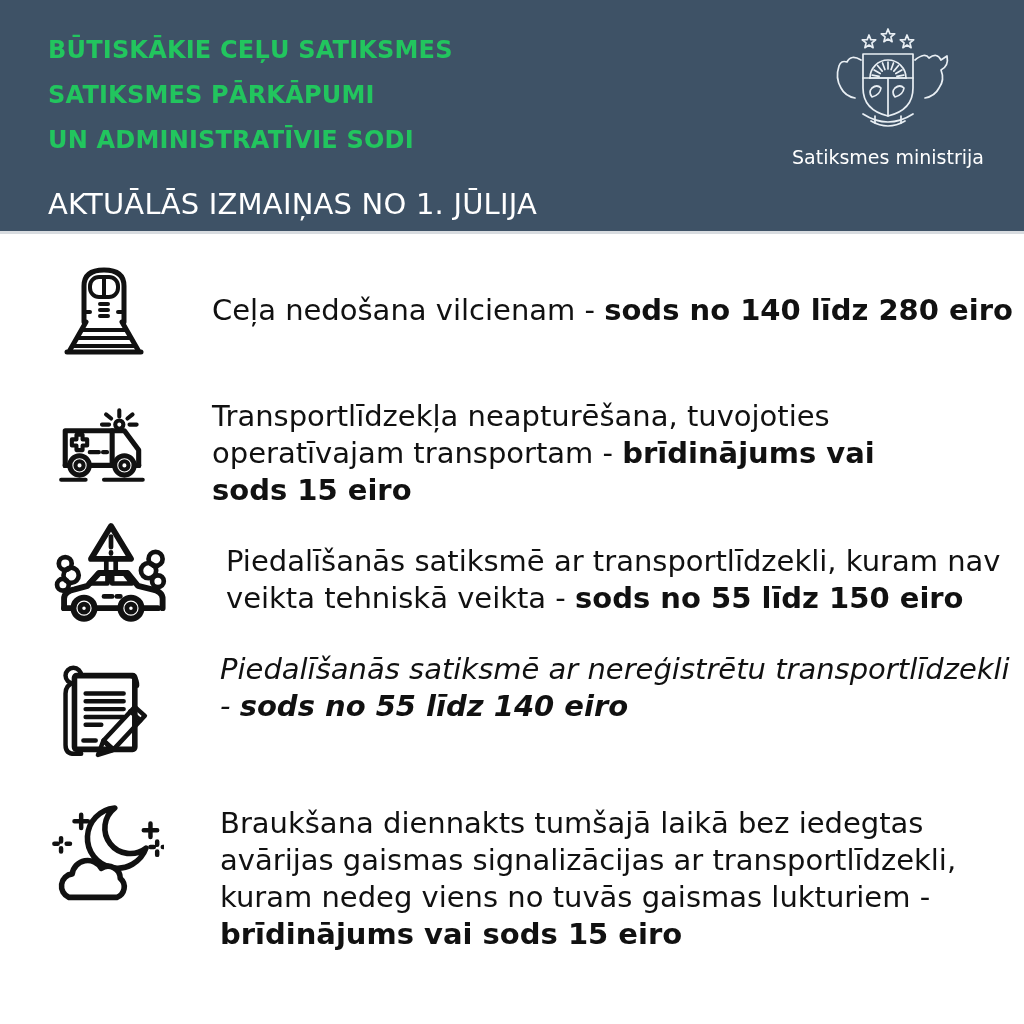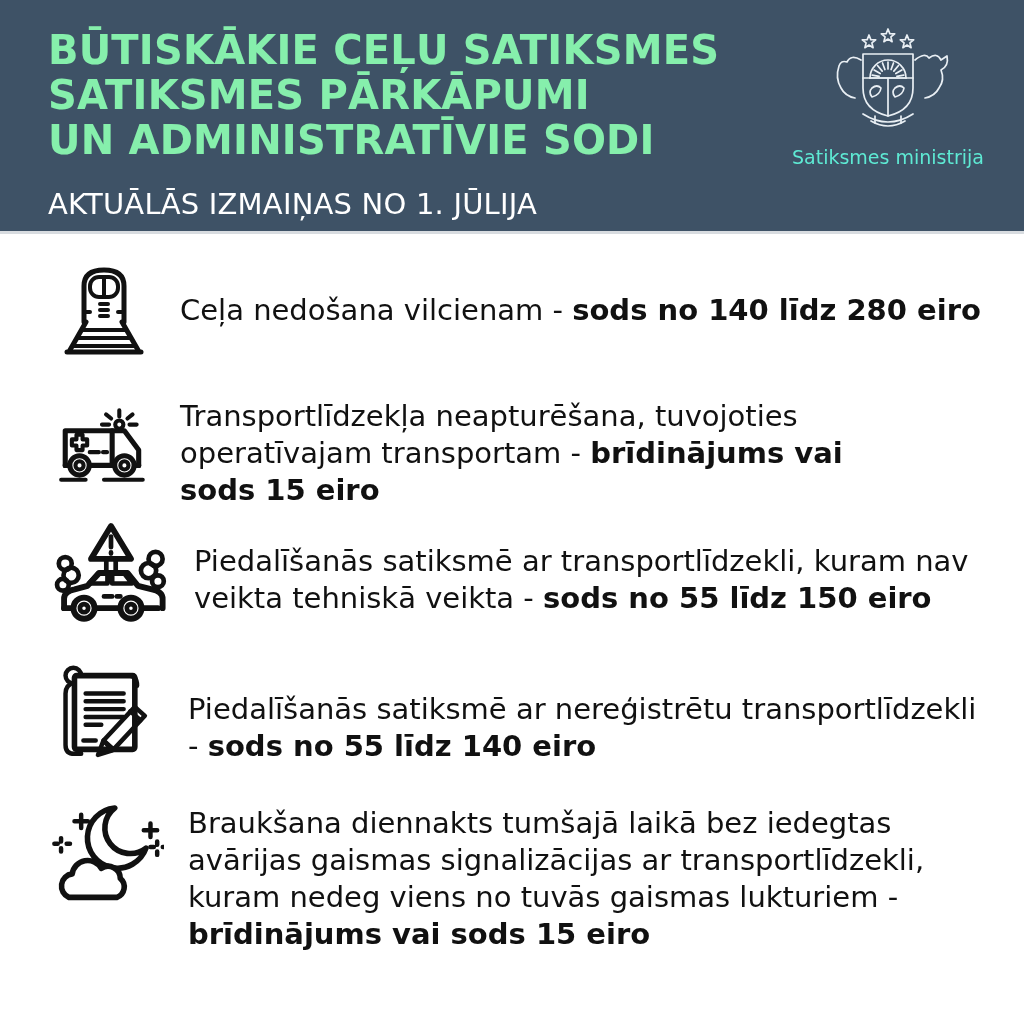--- a/index.html
+++ b/index.html
@@ -3,42 +3,42 @@
 <meta charset="utf-8">
 <style>
   * { margin:0; padding:0; box-sizing:border-box; }
   html,body { width:1024px; height:1024px; background:#ffffff;
     font-family:"DejaVu Sans","Liberation Sans",sans-serif; }
   .poster { width:1024px; height:1024px; overflow:hidden; background:#ffffff; }
 
   
   .header { position:relative; height:234px; background:#3e5266;
     border-bottom:3px solid #d8dce0; padding:28px 0 0 48px; }
-  .title { color:#86efac; font-weight:bold; font-size:40px; line-height:45px;
+  .title { color:#22c55e; font-weight:bold; font-size:24px; line-height:45px;
     letter-spacing:0.2px; }
   .subtitle { color:#ffffff; font-weight:normal; font-size:29px; margin-top:24px;
     letter-spacing:0.2px; }
   .logo { position:absolute; top:26px; right:26px; width:220px; text-align:center; }
   .logo svg { display:block; margin:0 auto; }
-  .logo-text { color:#5eead4; font-size:19px; margin-top:8px; }
+  .logo-text { color:#ffffff; font-size:19px; margin-top:8px; }
 
   
   .items { padding-top:0; }
-  .item { display:flex; padding-left:52px; }
+  .item { display:flex; padding-left:52px;gap:32px; }
   .icon-cell { flex:0 0 104px; margin-right:24px; display:flex;
     justify-content:center; align-items:flex-start; }
   .text-cell { color:#111111; font-size:29px; line-height:37px; }
   .text-cell b { font-weight:bold; }
 
   .item-1 { margin-top:26px; align-items:center; }
   .item-2 { margin-top:34px; align-items:flex-start; }
   .item-2 .text-cell { max-width:700px; padding-top:4px; }
   .item-3 { margin-top:10px; align-items:center; }
   .item-3 .text-cell { max-width:790px; }
-  .item-4 { margin-top:10px; align-items:flex-end; }
+  .item-4 { margin-top:10px; align-items:flex-start;font-style:italic; }
   .item-4 .text-cell { max-width:800px; }
   .item-5 { margin-top:34px; align-items:flex-start; }
   .item-5 .text-cell { max-width:745px; padding-top:6px; }
 
   .licon { stroke:#111111; fill:none; stroke-width:5; stroke-linecap:round;
     stroke-linejoin:round; }
   .licon .thin { stroke-width:4; }
   .licon .wfill { fill:#ffffff; }
   .crest { stroke:#e9eff4; fill:none; stroke-width:1.7; stroke-linecap:round;
     stroke-linejoin:round; }

